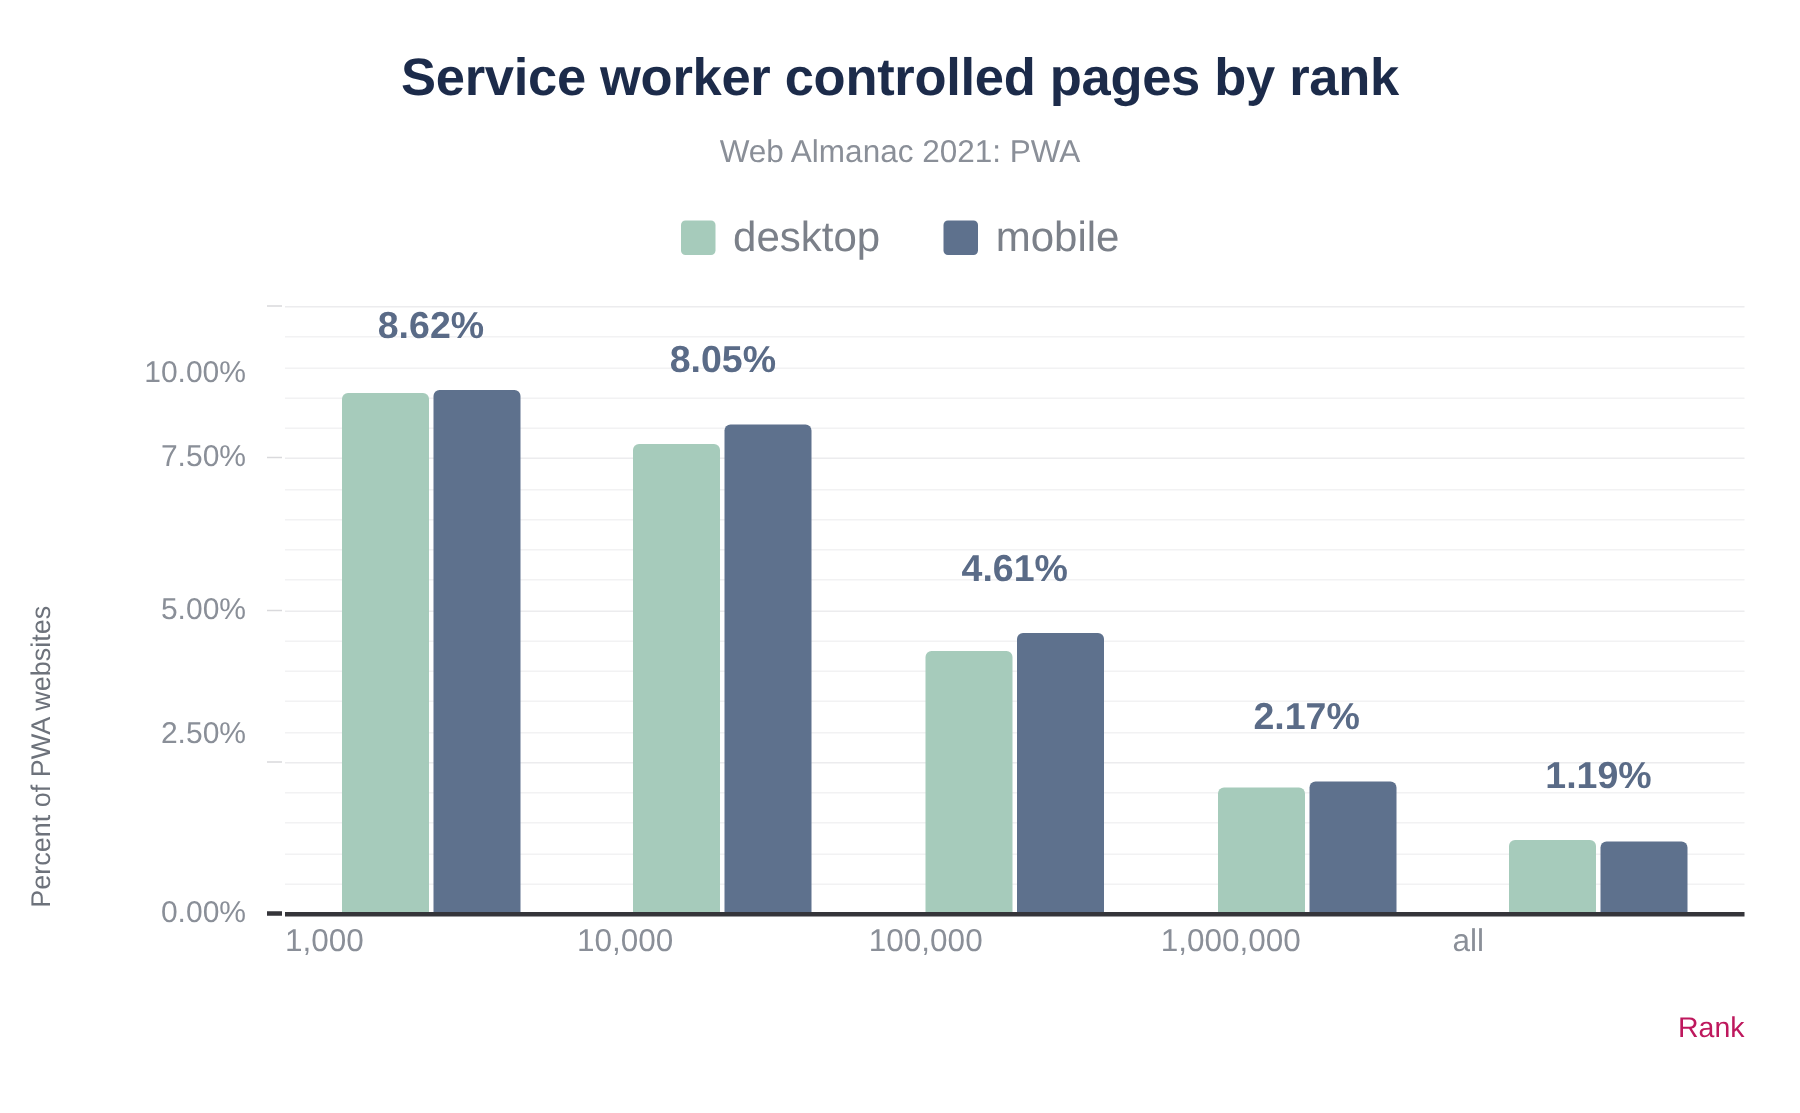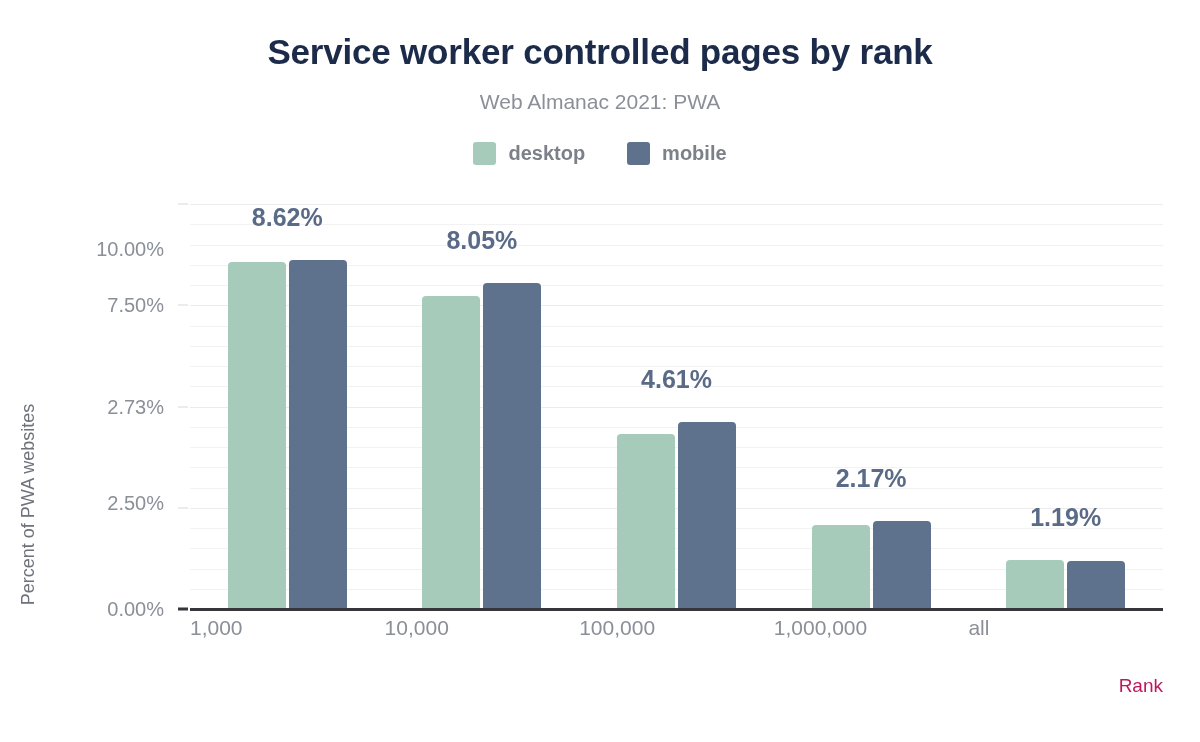--- a/index.html
+++ b/index.html
@@ -60,23 +60,22 @@
     align-items: center;
     gap: 12px;
   }
   .legend-swatch {
     width: 23px;
     height: 23px;
     border-radius: 3px;
     display: block;
   }
   .legend-label {
-    font-size: 20px;
+    font-size: 28px;
     color: #7b8089;
-    font-weight: bold;
   }
 
   
   .plot-wrap {
     position: absolute;
     left: 190px;
     top: 204px;
     width: 973px;
     height: 405px;
   }
@@ -209,23 +208,23 @@
     <div class="legend-item">
       <span class="legend-swatch" style="background: rgb(94, 113, 141);"></span>
       <span class="legend-label">mobile</span>
     </div>
   </div>
 
   <div class="y-ticks">
     <div class="y-axis-title">Percent of PWA websites</div>
   <div class="y-tick" style="top: 405px;">0.00%</div>
       <div class="y-tick-mark" style="top: 405px; background: rgb(53, 53, 58); height: 3px;"></div>
-      <div class="y-tick" style="top: 299px;">2.50%</div>
+      <div class="y-tick" style="top: 286px;">2.50%</div>
       <div class="y-tick-mark" style="top: 303.75px;"></div>
-      <div class="y-tick" style="top: 202.5px;">2.73%</div>
+      <div class="y-tick" style="top: 202.5px;">5.00%</div>
       <div class="y-tick-mark" style="top: 202.5px;"></div>
       <div class="y-tick" style="top: 101.25px;">7.50%</div>
       <div class="y-tick-mark" style="top: 101.25px;"></div>
       <div class="y-tick" style="top: 0px; margin-top: 45px;">10.00%</div>
       <div class="y-tick-mark" style="top: 0px;"></div>
     </div>
 
   <div class="plot-wrap">
     <div class="gridlines">
         <div class="gridline major" style="top: 405px;"></div>

